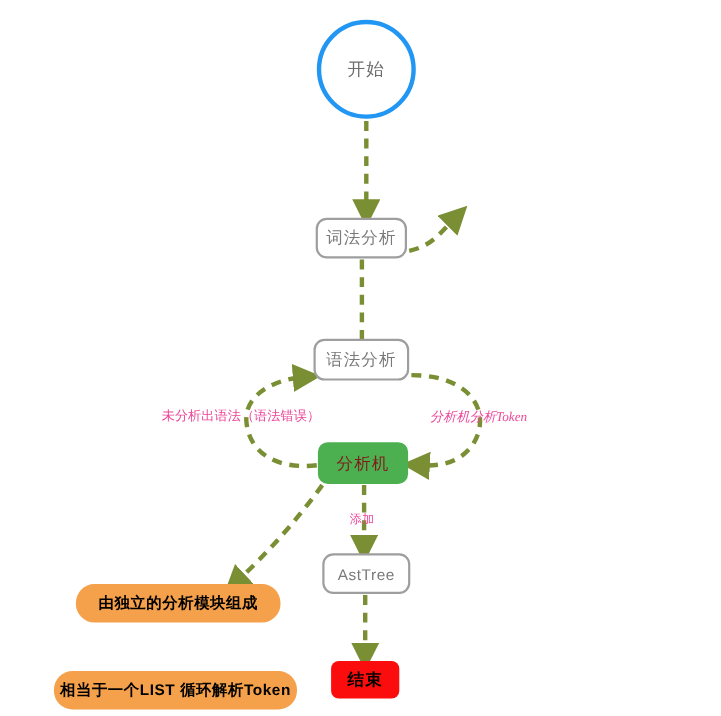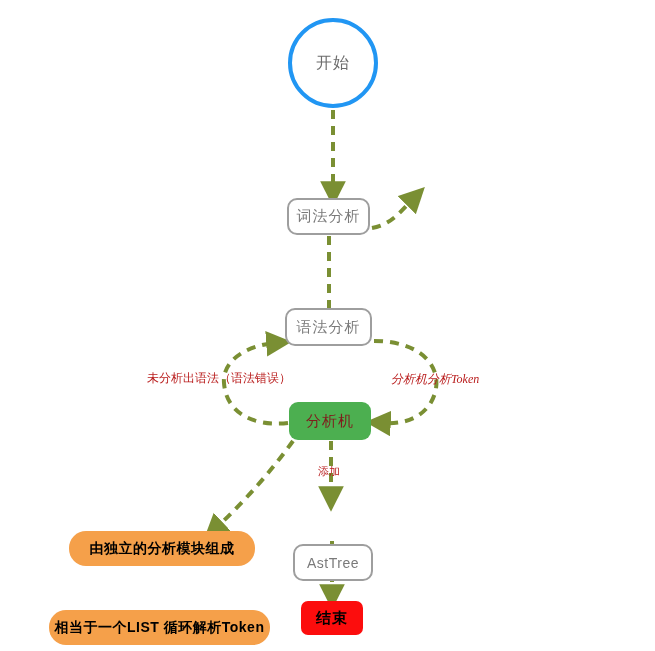--- a/index.html
+++ b/index.html
@@ -69,21 +69,20 @@
     width: 87px;
     height: 38px;
   }
   .node-ast {
     left: 293px;
     top: 503px;
     width: 80px;
     height: 37px;
     font-size: 14px;
     letter-spacing: 0.5px;
-    margin-top: 41px;
   }
   
   .node-analyzer {
     left: 289px;
     top: 402px;
     width: 82px;
     height: 38px;
     border-radius: 9px;
     background: #4caf50;
     color: #7f1d1d;
@@ -133,21 +132,21 @@
   }
   .node-orange-2 {
     left: 49px;
     top: 610px;
     width: 221px;
     height: 35px;
   }
   
   .edge-label {
     position: absolute;
-    color: #b91c1c;
+    color: #ec4899;
     white-space: nowrap;
     z-index: 6;
   }
   .label-serif {
     font-family: "Liberation Serif", "DejaVu Serif", serif;
     font-size: 12px;
   }
   .label-err {
     left: 147px;
     top: 370px;

